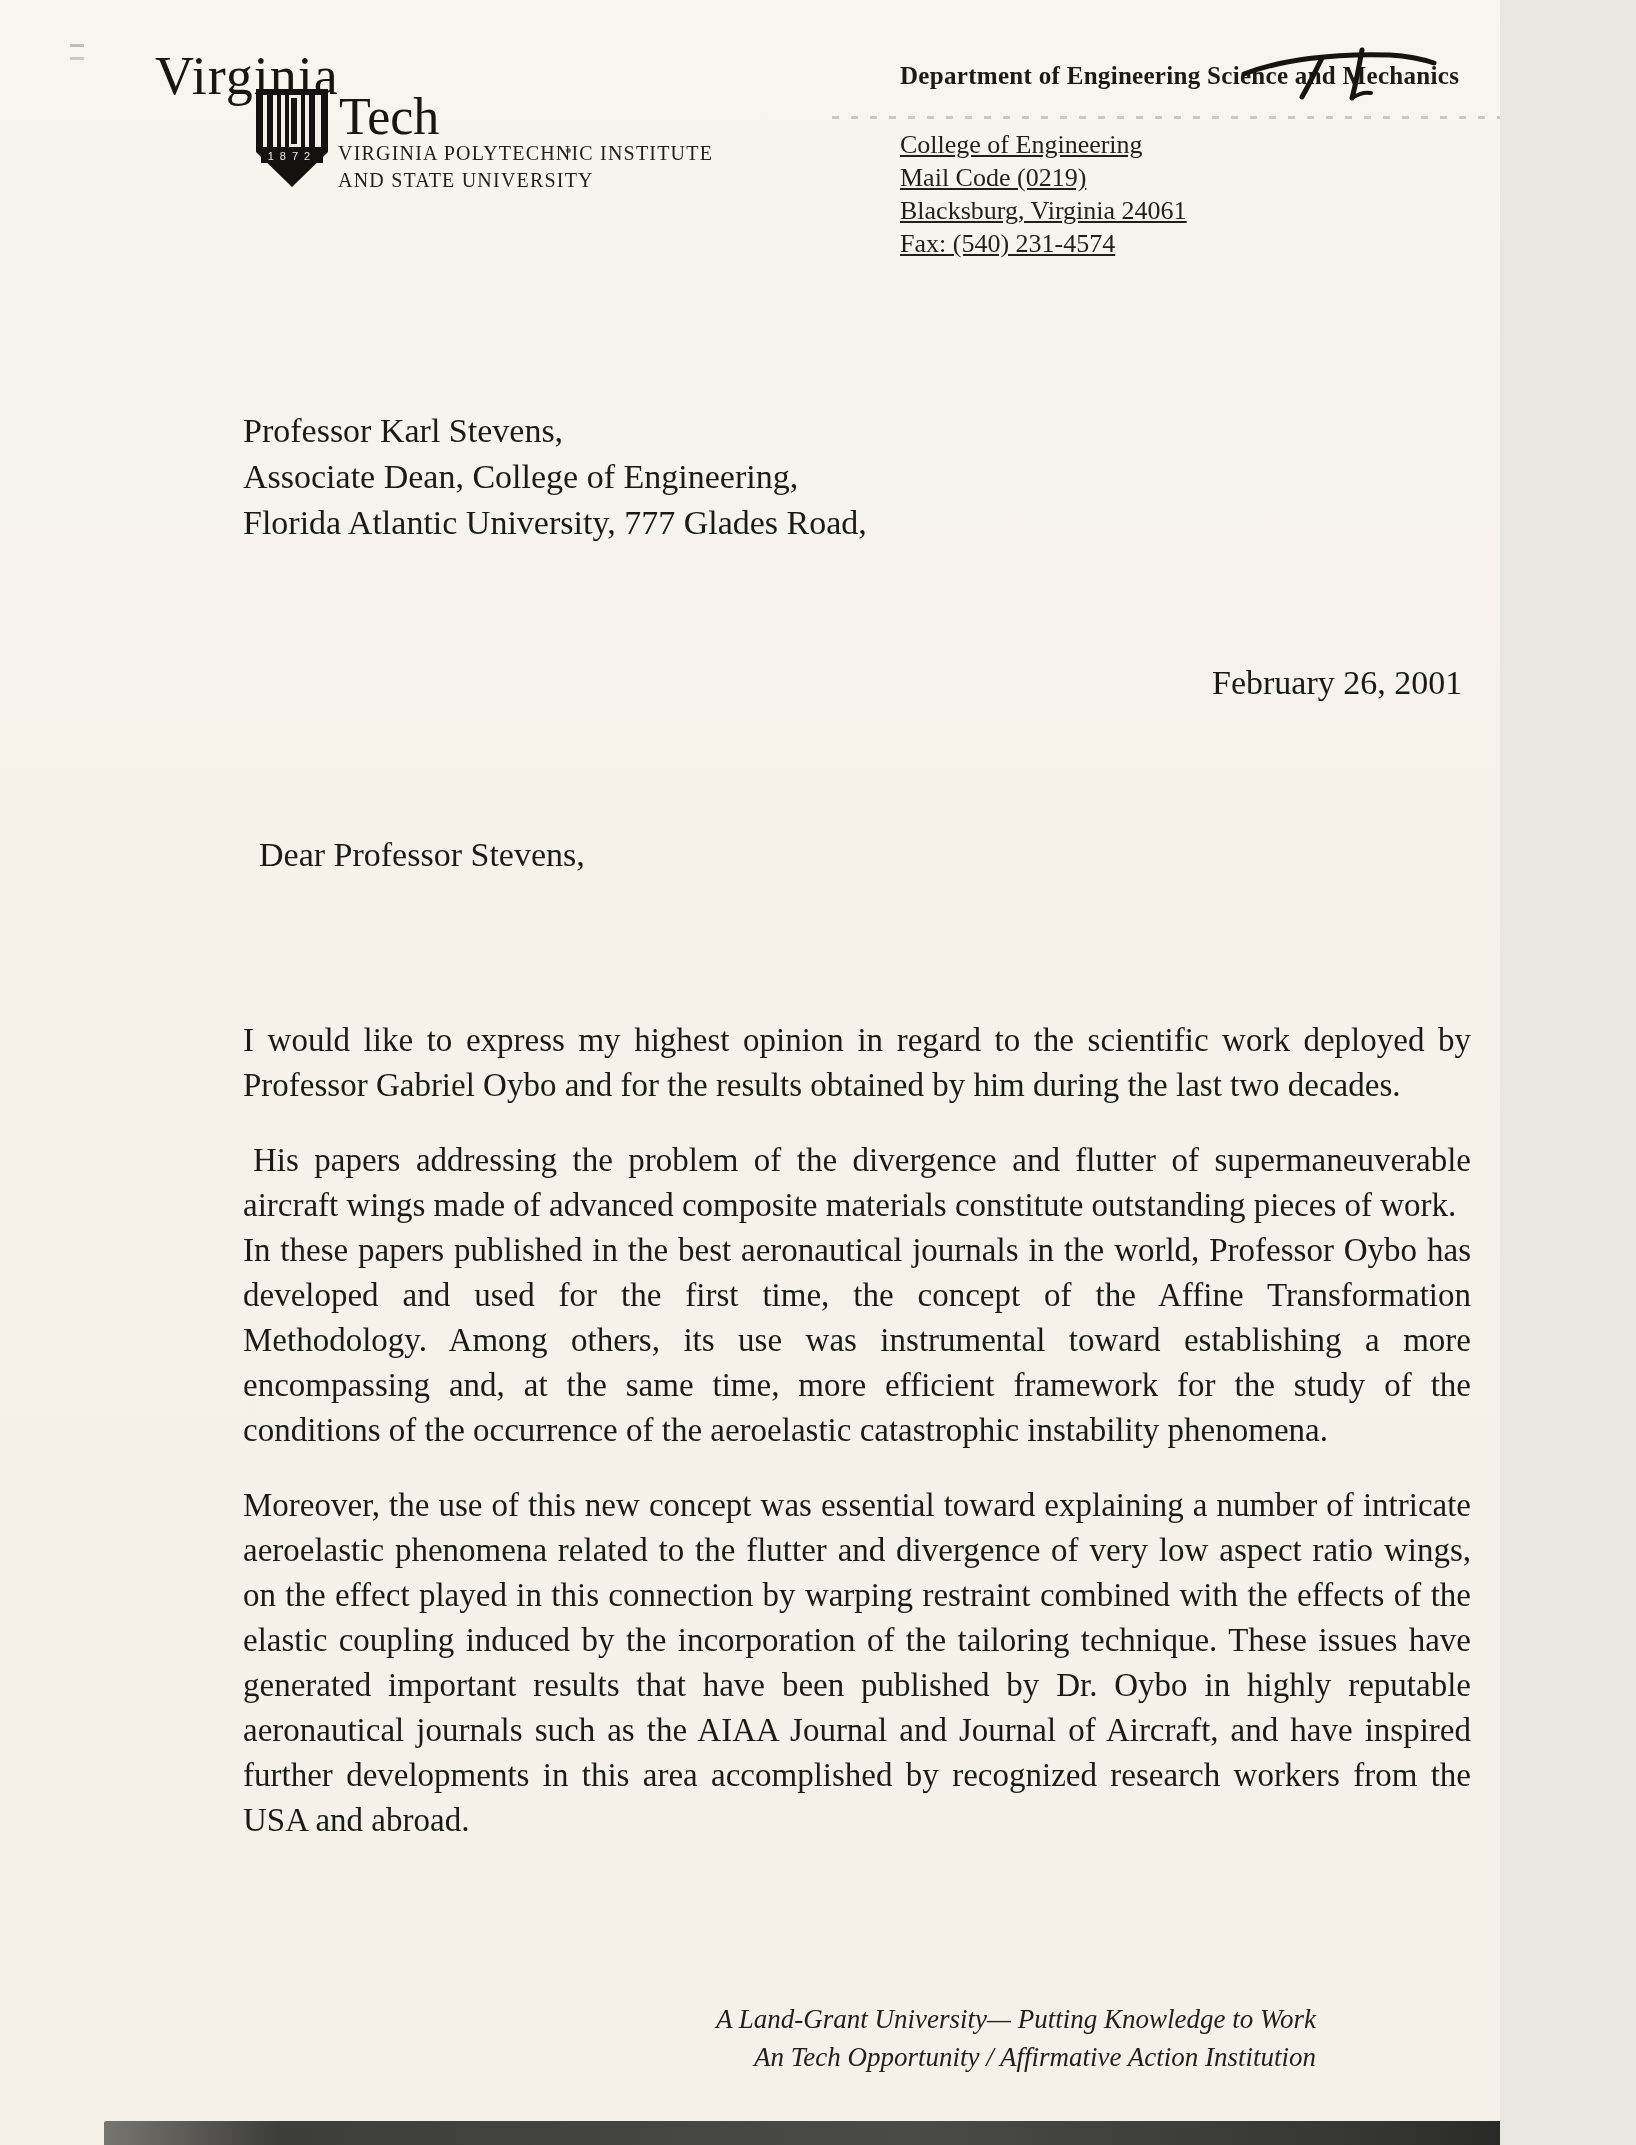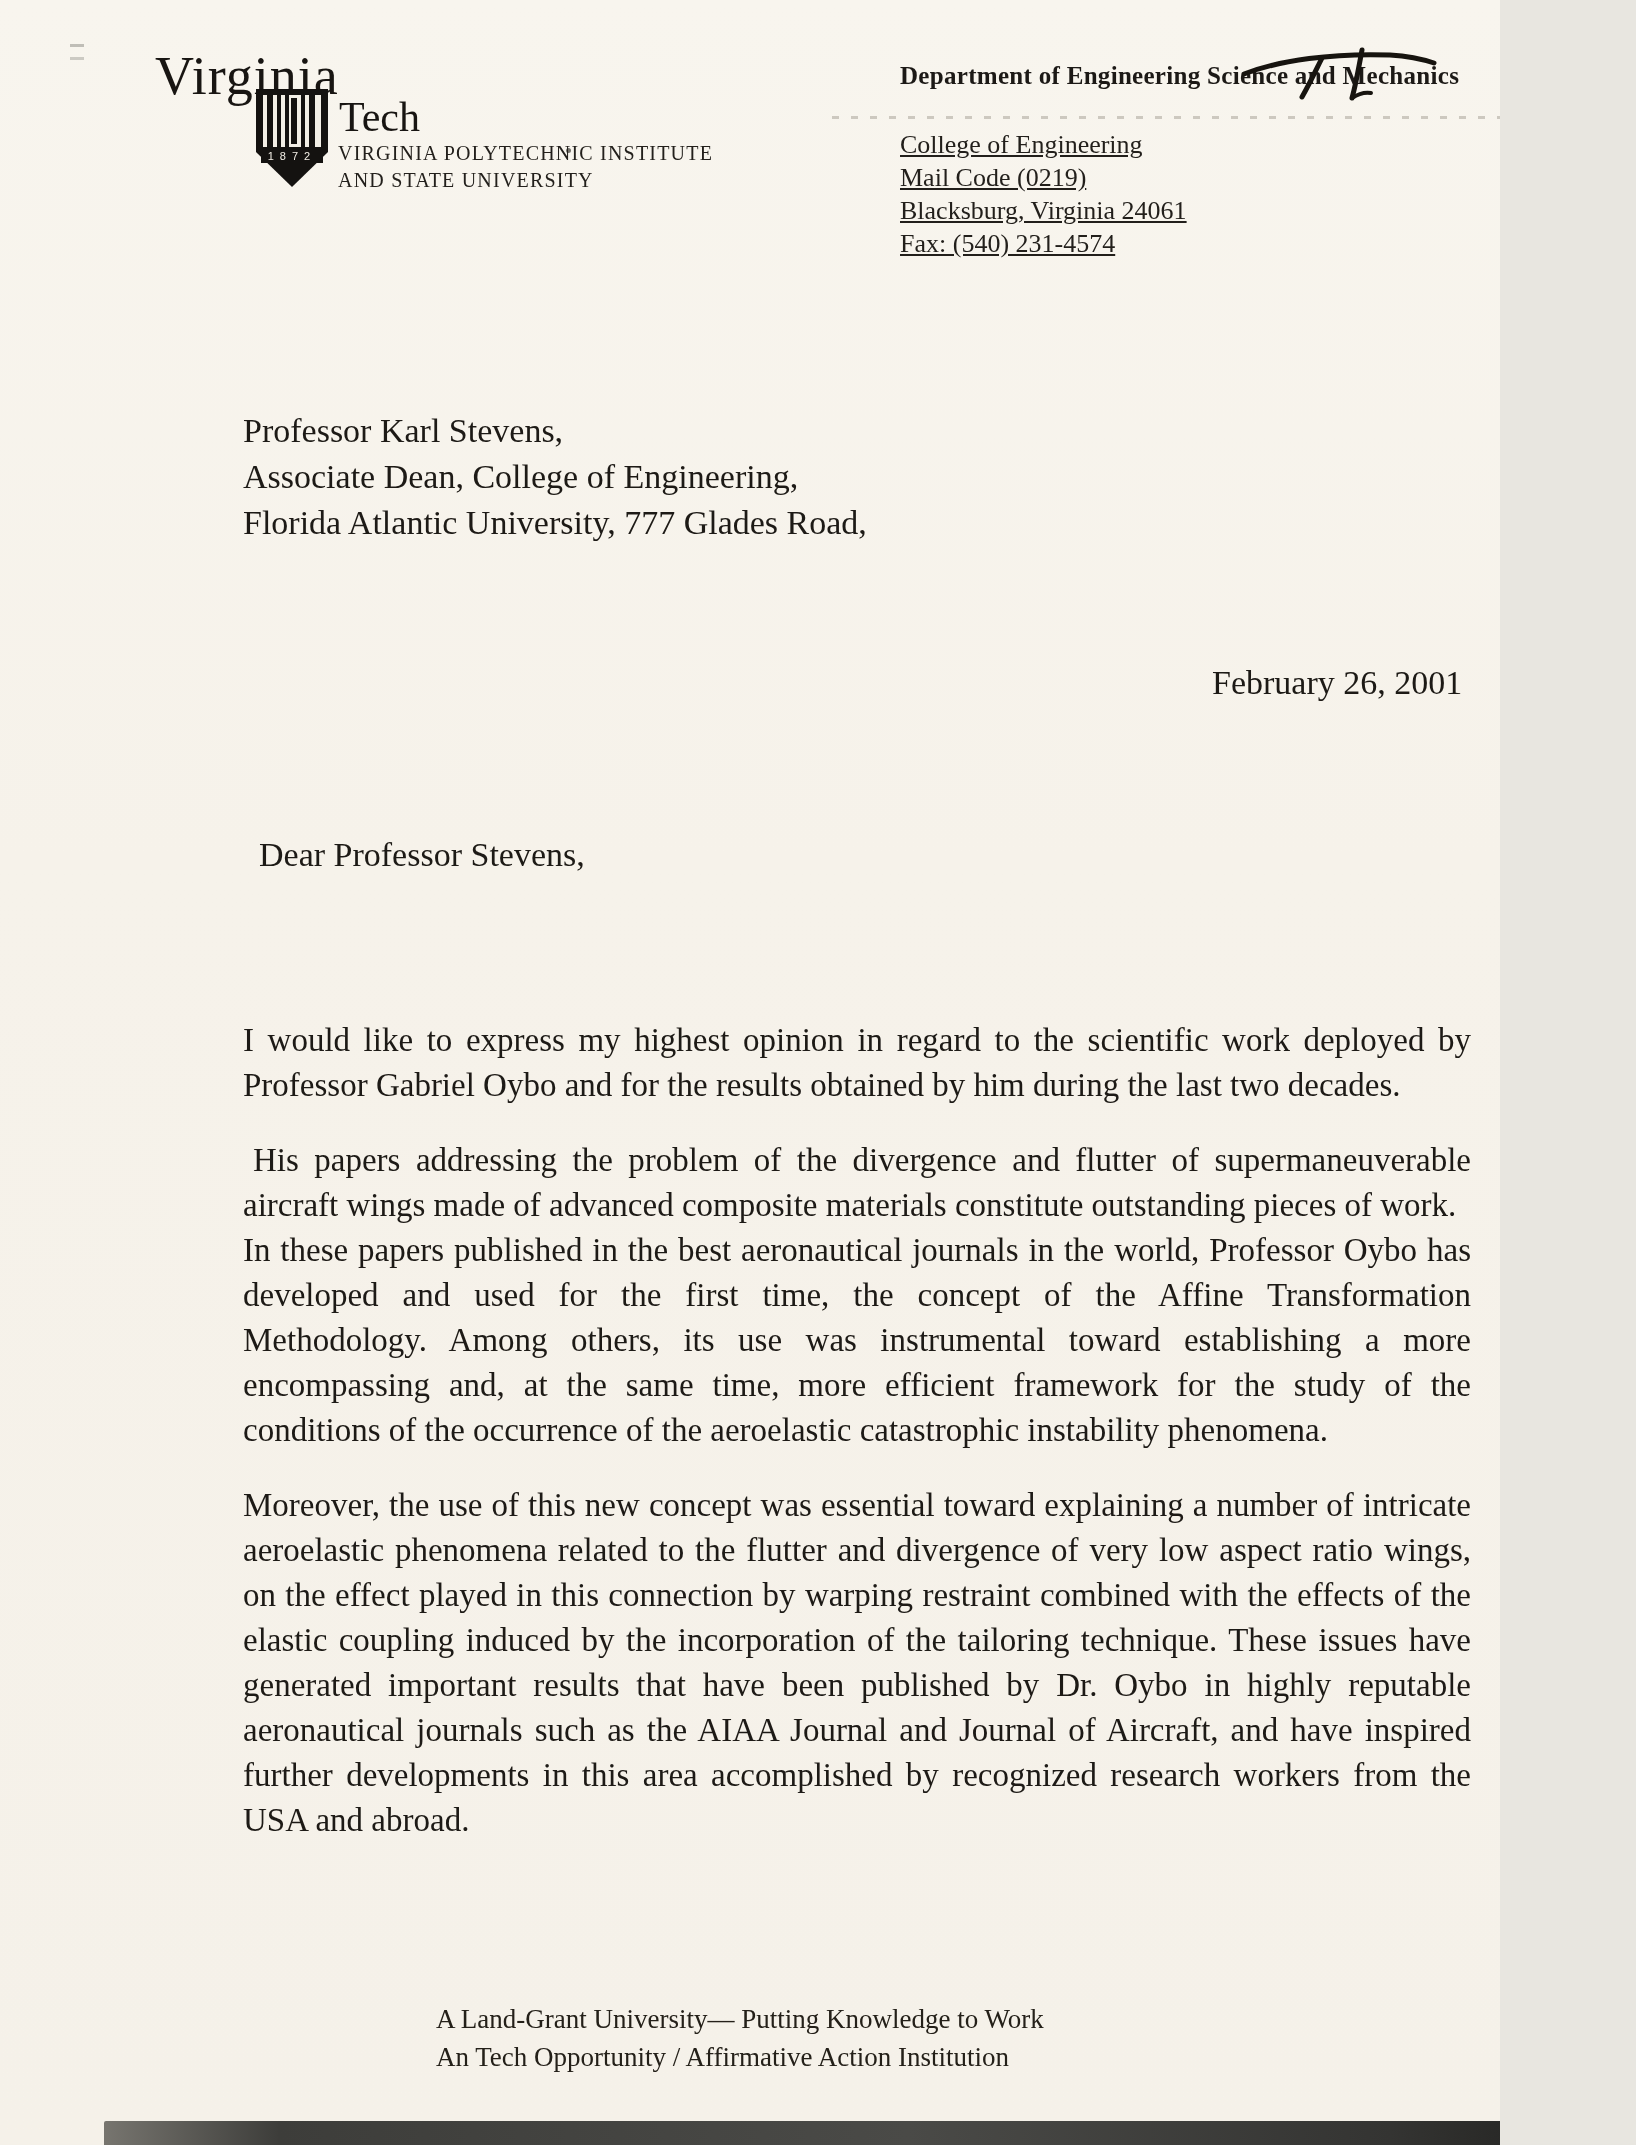--- a/index.html
+++ b/index.html
@@ -12,21 +12,21 @@
     overflow:hidden;
   }
   
   .brand-virginia{
     position:absolute;left:155px;top:45px;
     font-size:54px;letter-spacing:1px;color:#181512;
   }
   .brand-row{position:absolute;left:255px;top:88px;display:flex;align-items:flex-start;}
   .shield{width:74px;height:100px;display:block;}
   .brand-tech{
-    font-size:42px;line-height:58px;color:#181512;margin-left:10px;text-align:center;
+    font-size:52px;line-height:58px;color:#181512;margin-left:10px;text-align:center;
   }
   .brand-sub{
     position:absolute;left:338px;top:140px;
     font-size:20px;line-height:27px;letter-spacing:1.2px;color:#23201c;
   }
   
   .dept-title{
     position:absolute;left:900px;top:62px;width:560px;
     font-size:25px;font-weight:bold;color:#1c1916;letter-spacing:.3px;
   }
@@ -66,21 +66,21 @@
     position:absolute;left:243px;top:1018px;width:1228px;
     font-size:33px;line-height:45px;color:#1d1a16;
     text-align:justify;
   }
   .body-text p{margin:0;}
   .para-gap{margin-top:30px !important;}
   .p2{text-indent:10px;}
   
   .footer{
     position:absolute;left:436px;top:2000px;width:880px;
-    text-align:left;
+    text-align:right;font-style:italic;
     font-size:27px;line-height:38px;color:#242019;
   }
 </style>
 </head>
 <body>
 
 <div class="page">
 
   <div class="speck-eq"></div>
   <div class="speck-dot"></div>

